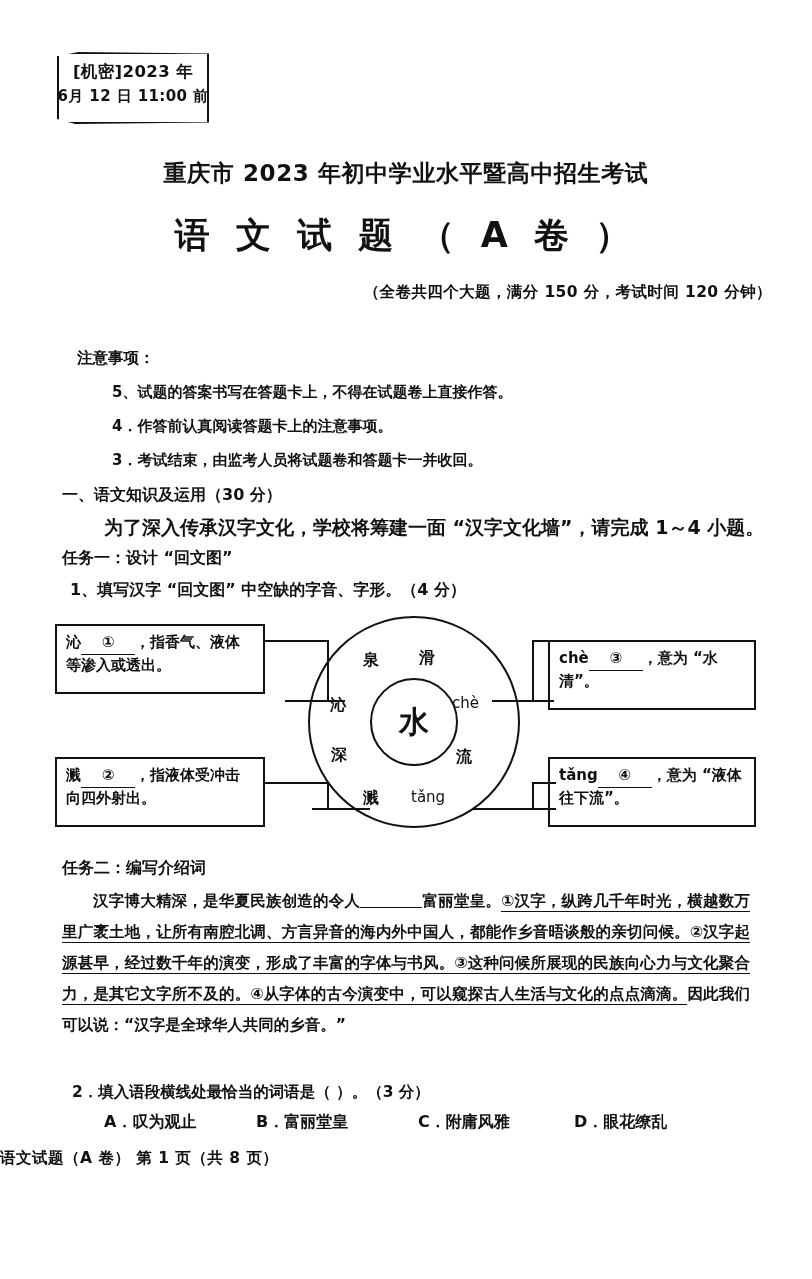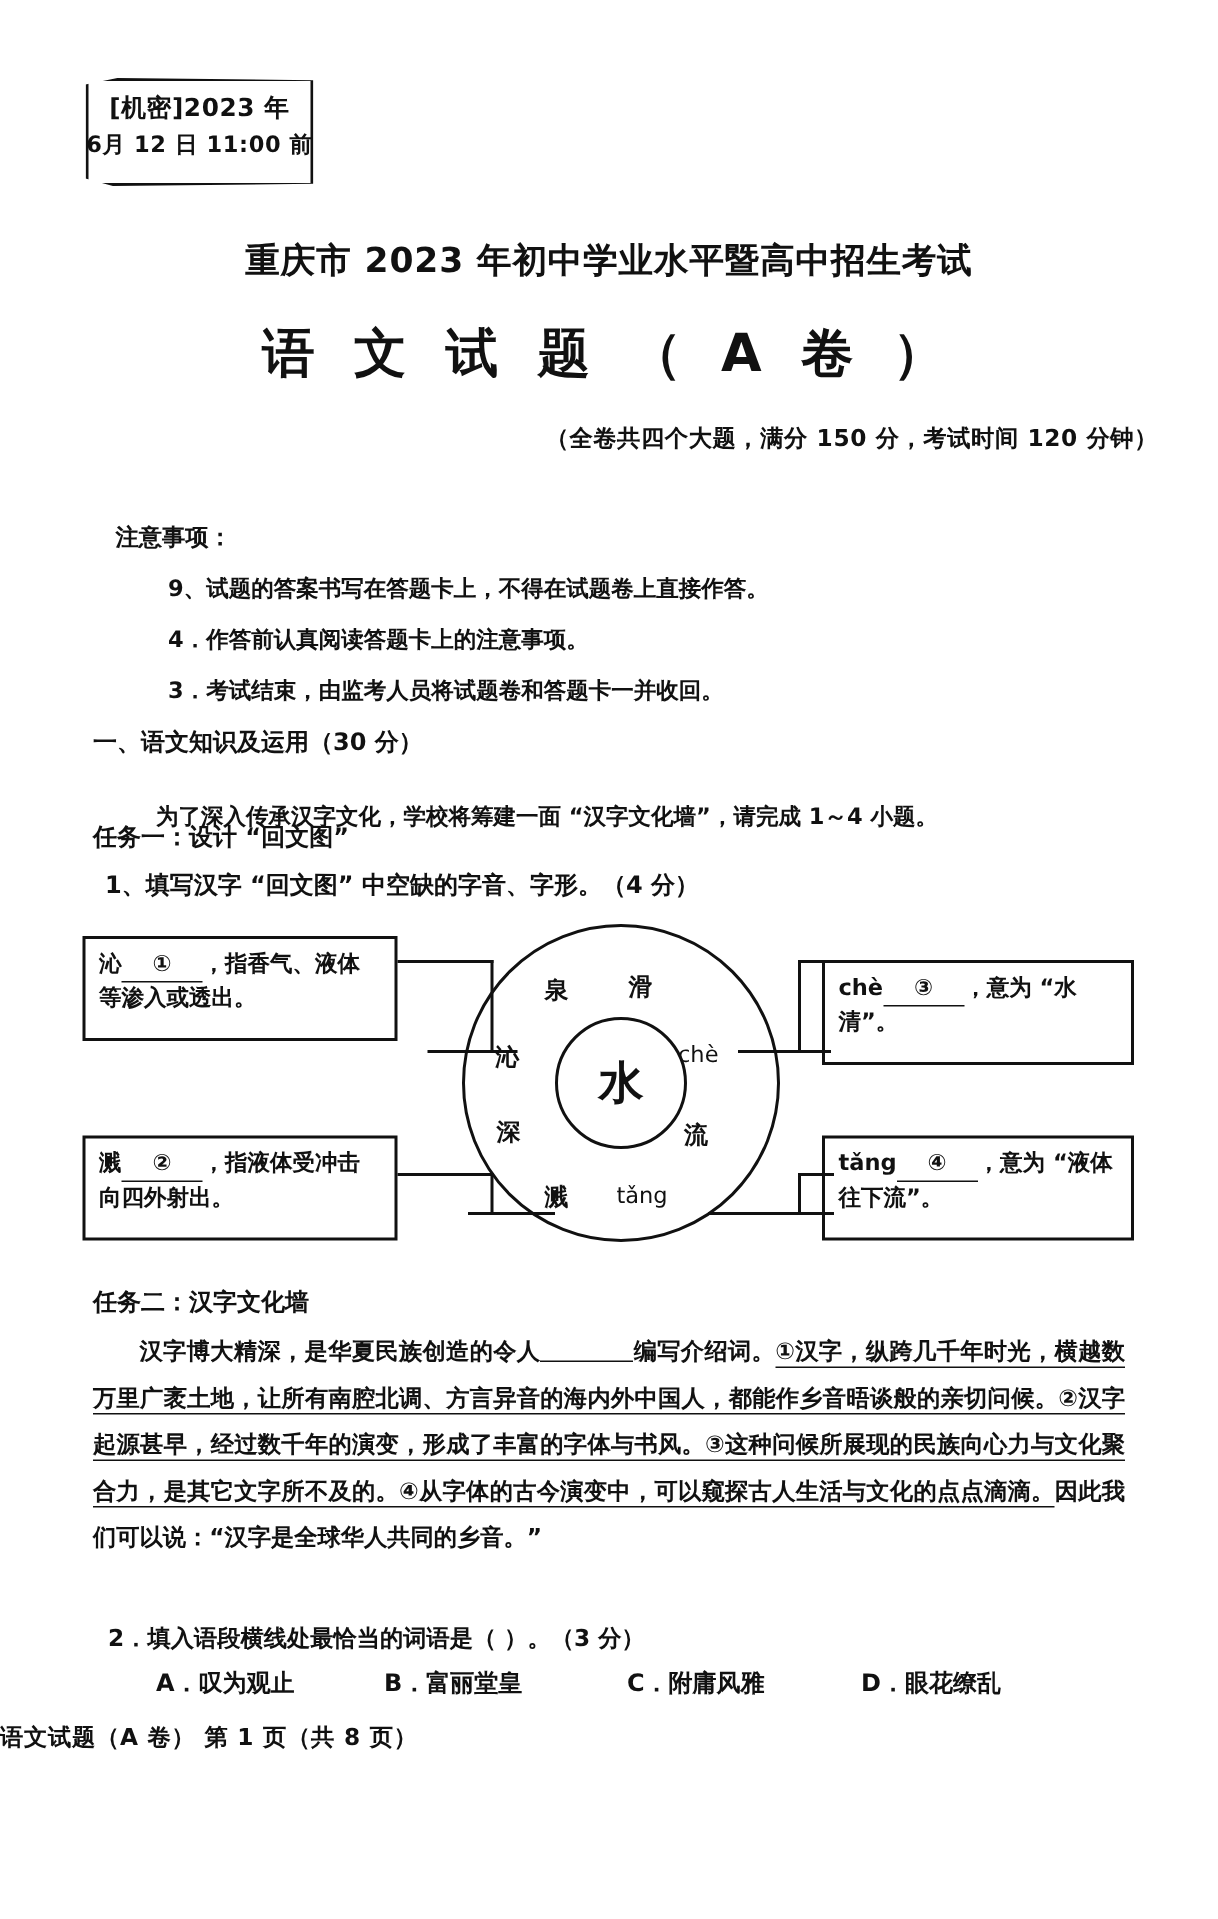--- a/index.html
+++ b/index.html
@@ -106,24 +106,23 @@
   
   .section-heading {
     position: absolute;
     left: 62px; top: 485px;
     font-size: 16px;
     font-weight: 700;
   }
   .section-intro {
     position: absolute;
     left: 104px; top: 515px;
-    font-size: 15px;
-    font-weight: 600;
-    white-space: nowrap;
-    margin-top: 20px;
+    font-size: 19px;
+    font-weight: 600;
+    white-space: nowrap;
   }
   .task-heading-1 {
     position: absolute;
     left: 62px; top: 548px;
     font-size: 16px;
     font-weight: 700;
   }
   .question-1 {
     position: absolute;
     left: 70px; top: 580px;
@@ -297,21 +296,21 @@
     <div class="stamp-box"></div>
     <div class="stamp-line1">[机密]2023 年</div>
     <div class="stamp-line2">6月 12 日 11:00 前</div>
   </div>
 
   <div class="main-title">重庆市 2023 年初中学业水平暨高中招生考试</div>
   <div class="sub-title">语 文 试 题 （ A 卷 ）</div>
   <div class="exam-meta">（全卷共四个大题，满分 150 分，考试时间 120 分钟）</div>
 
   <div class="notes-title">注意事项：</div>
-  <div class="note-item note-1">9、试题的答案书写在答题卡上，不得在试题卷上直接作答。</div>
+  <div class="note-item note-1">5、试题的答案书写在答题卡上，不得在试题卷上直接作答。</div>
   <div class="note-item note-2">4．作答前认真阅读答题卡上的注意事项。</div>
   <div class="note-item note-3">3．考试结束，由监考人员将试题卷和答题卡一并收回。</div>
 
   <div class="section-heading">一、语文知识及运用（30 分）</div>
   <div class="section-intro">为了深入传承汉字文化，学校将筹建一面 “汉字文化墙”，请完成 1～4 小题。</div>
   <div class="task-heading-1">任务一：设计 “回文图”</div>
   <div class="question-1">1、填写汉字 “回文图” 中空缺的字音、字形。（4 分）</div>
 
   <div class="diagram">
 
@@ -354,24 +353,24 @@
 
     <div class="callout callout-tr">
       <span>chè</span><span class="blank-slot">③</span><span>，意为 “水清”。</span>
     </div>
 
     <div class="callout callout-br">
       <span>tǎng</span><span class="blank-slot">④</span><span>，意为 “液体往下流”。</span>
     </div>
   </div>
 
-  <div class="task-heading-2">任务二：汉字文化墙</div>
+  <div class="task-heading-2">任务二：编写介绍词</div>
 
   <div class="passage">
-    <span>汉字博大精深，是华夏民族创造的令人</span><span class="fill-blank"></span><span>编写介绍词。</span><span class="u-line">①汉字，纵跨几千年时光，横越数万里广袤土地，让所有南腔北调、方言异音的海内外中国人，都能作乡音晤谈般的亲切问候。②汉字起源甚早，经过数千年的演变，形成了丰富的字体与书风。③这种问候所展现的民族向心力与文化聚合力，是其它文字所不及的。④从字体的古今演变中，可以窥探古人生活与文化的点点滴滴。</span><span>因此我们可以说：“汉字是全球华人共同的乡音。”</span>
+    <span>汉字博大精深，是华夏民族创造的令人</span><span class="fill-blank"></span><span>富丽堂皇。</span><span class="u-line">①汉字，纵跨几千年时光，横越数万里广袤土地，让所有南腔北调、方言异音的海内外中国人，都能作乡音晤谈般的亲切问候。②汉字起源甚早，经过数千年的演变，形成了丰富的字体与书风。③这种问候所展现的民族向心力与文化聚合力，是其它文字所不及的。④从字体的古今演变中，可以窥探古人生活与文化的点点滴滴。</span><span>因此我们可以说：“汉字是全球华人共同的乡音。”</span>
   </div>
 
   <div class="question-2">2．填入语段横线处最恰当的词语是（      ）。（3 分）</div>
   <div class="options">
     <span class="option opt-a">A．叹为观止</span>
     <span class="option opt-b">B．富丽堂皇</span>
     <span class="option opt-c">C．附庸风雅</span>
     <span class="option opt-d">D．眼花缭乱</span>
   </div>
 

